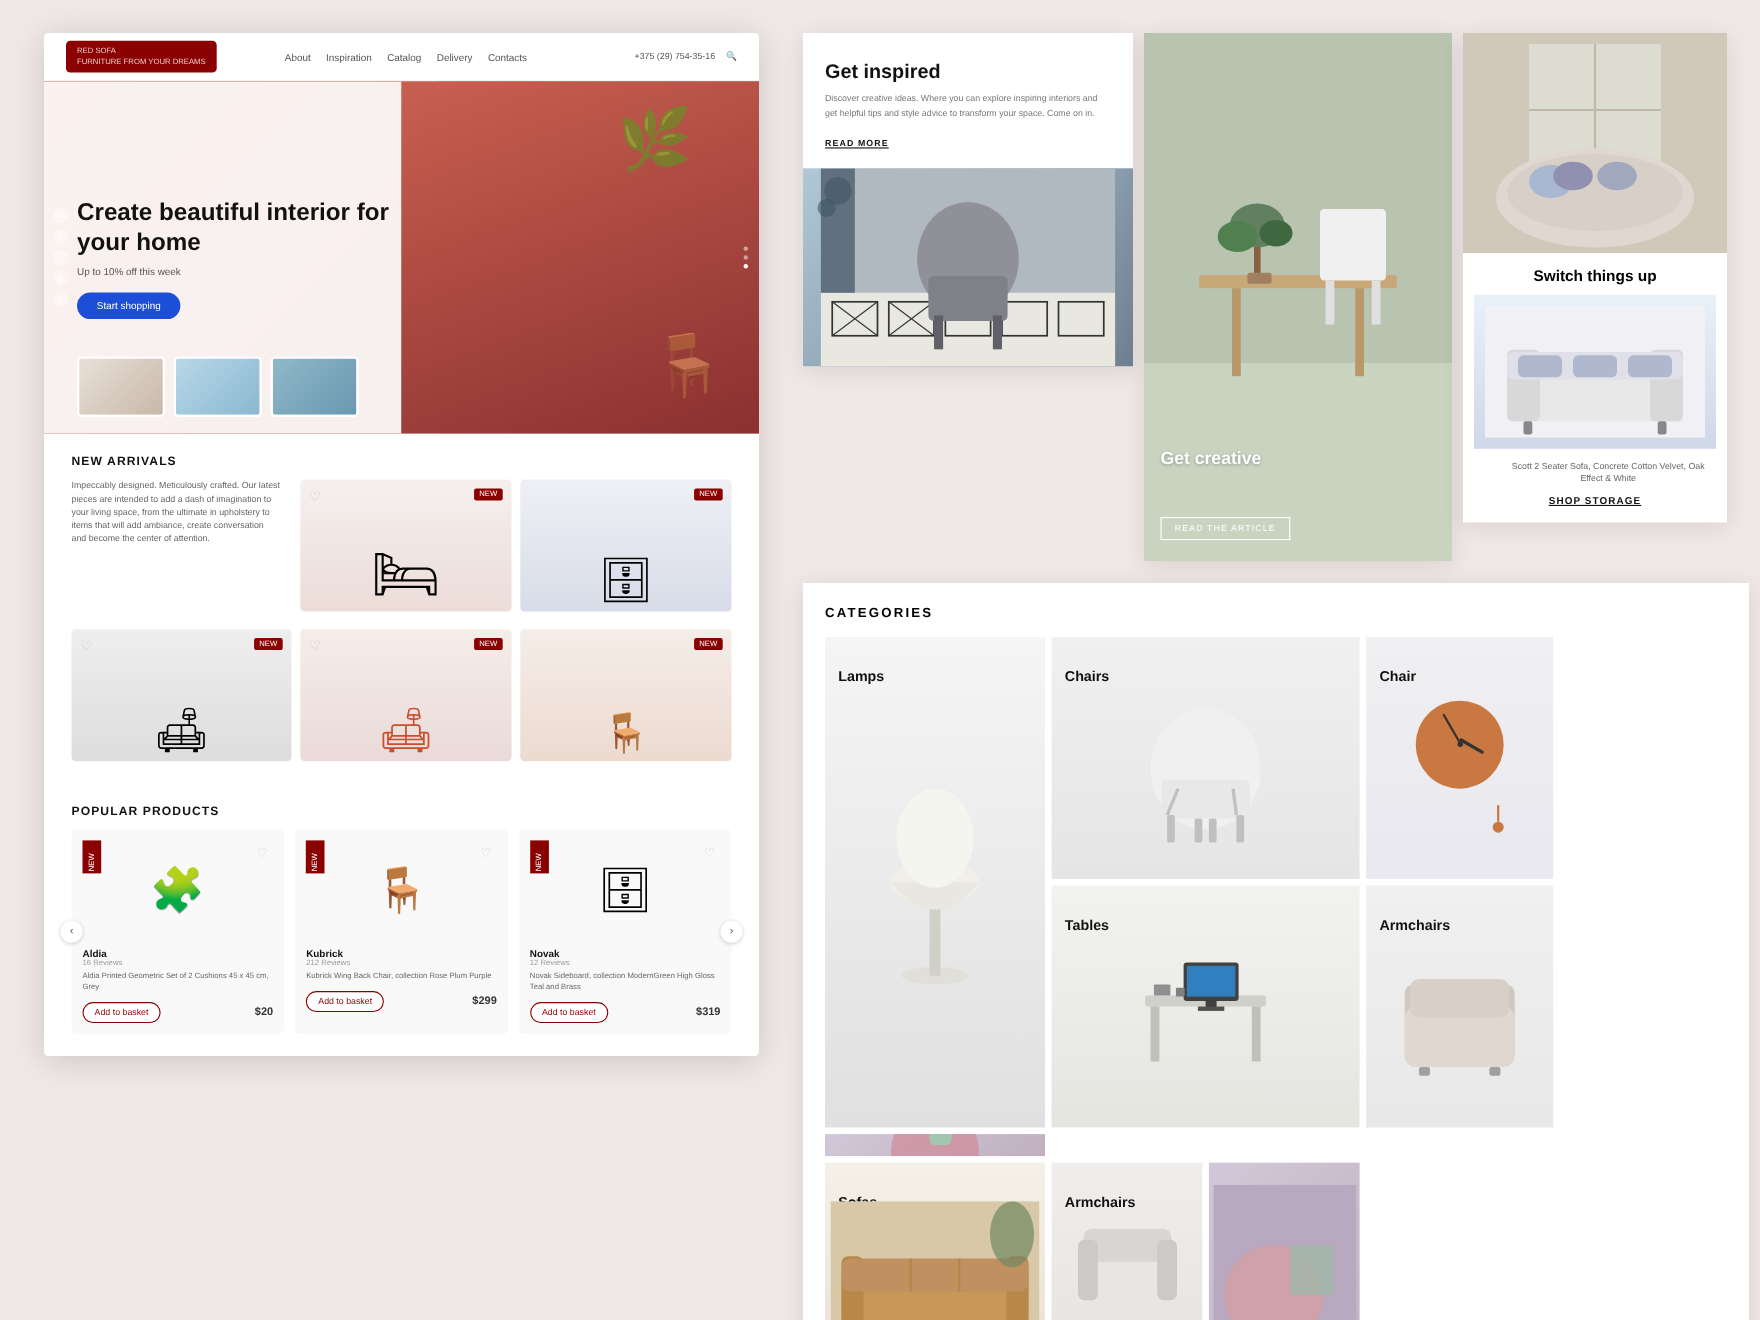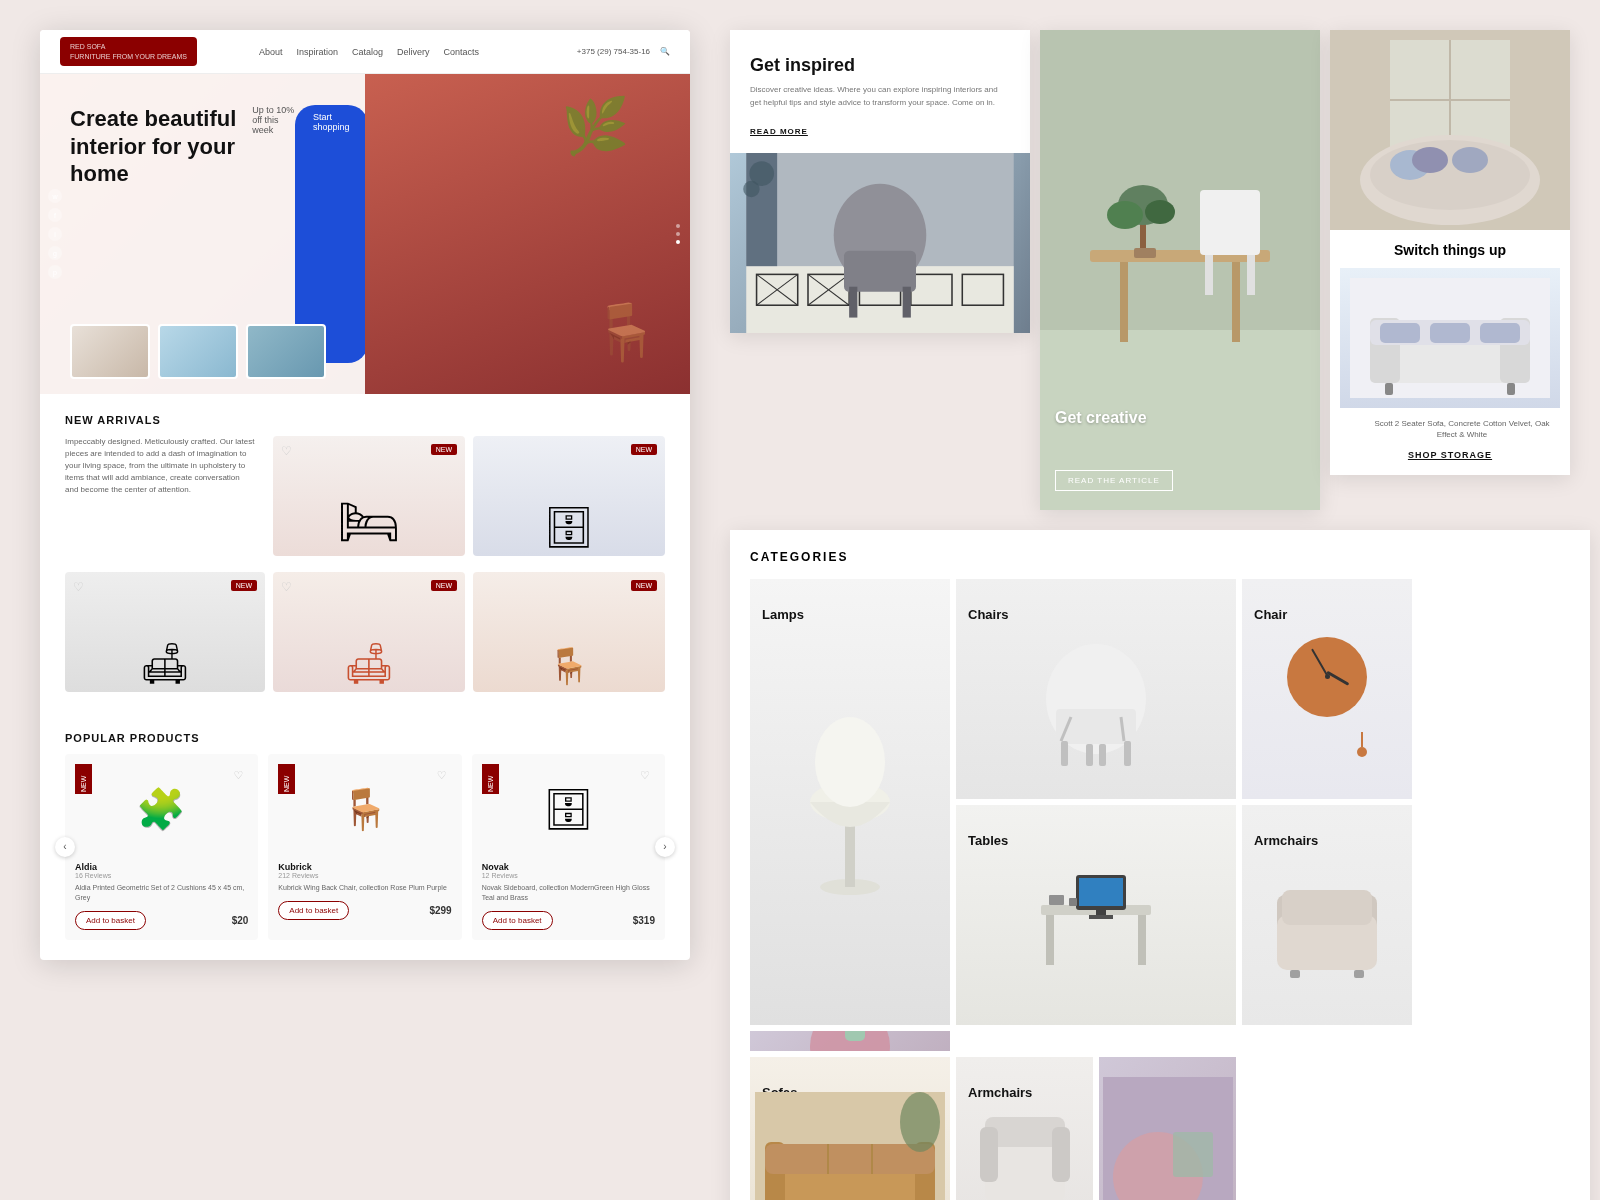--- a/index.html
+++ b/index.html
@@ -56,23 +56,23 @@
       background: linear-gradient(135deg, #c8603a 0%, #a04030 60%, #7a2828 100%);
       overflow: hidden;
     }
     .hero-overlay {
       position: absolute;
       left: 0; top: 0;
       width: 55%;
       height: 100%;
       background: rgba(255,255,255,0.92);
       display: flex;
-      flex-direction: row;
-      justify-content: flex-start;
-      padding: 31px 30px;
+      flex-direction: column;
+      justify-content: center;
+      padding: 46px 30px;
     }
     .hero-title {
       font-size: 22px;
       font-weight: 800;
       color: #111;
       line-height: 1.25;
       margin-bottom: 8px;
     }
     .hero-subtitle { font-size: 9px; color: #555; margin-bottom: 14px; }
     .btn-shop {

